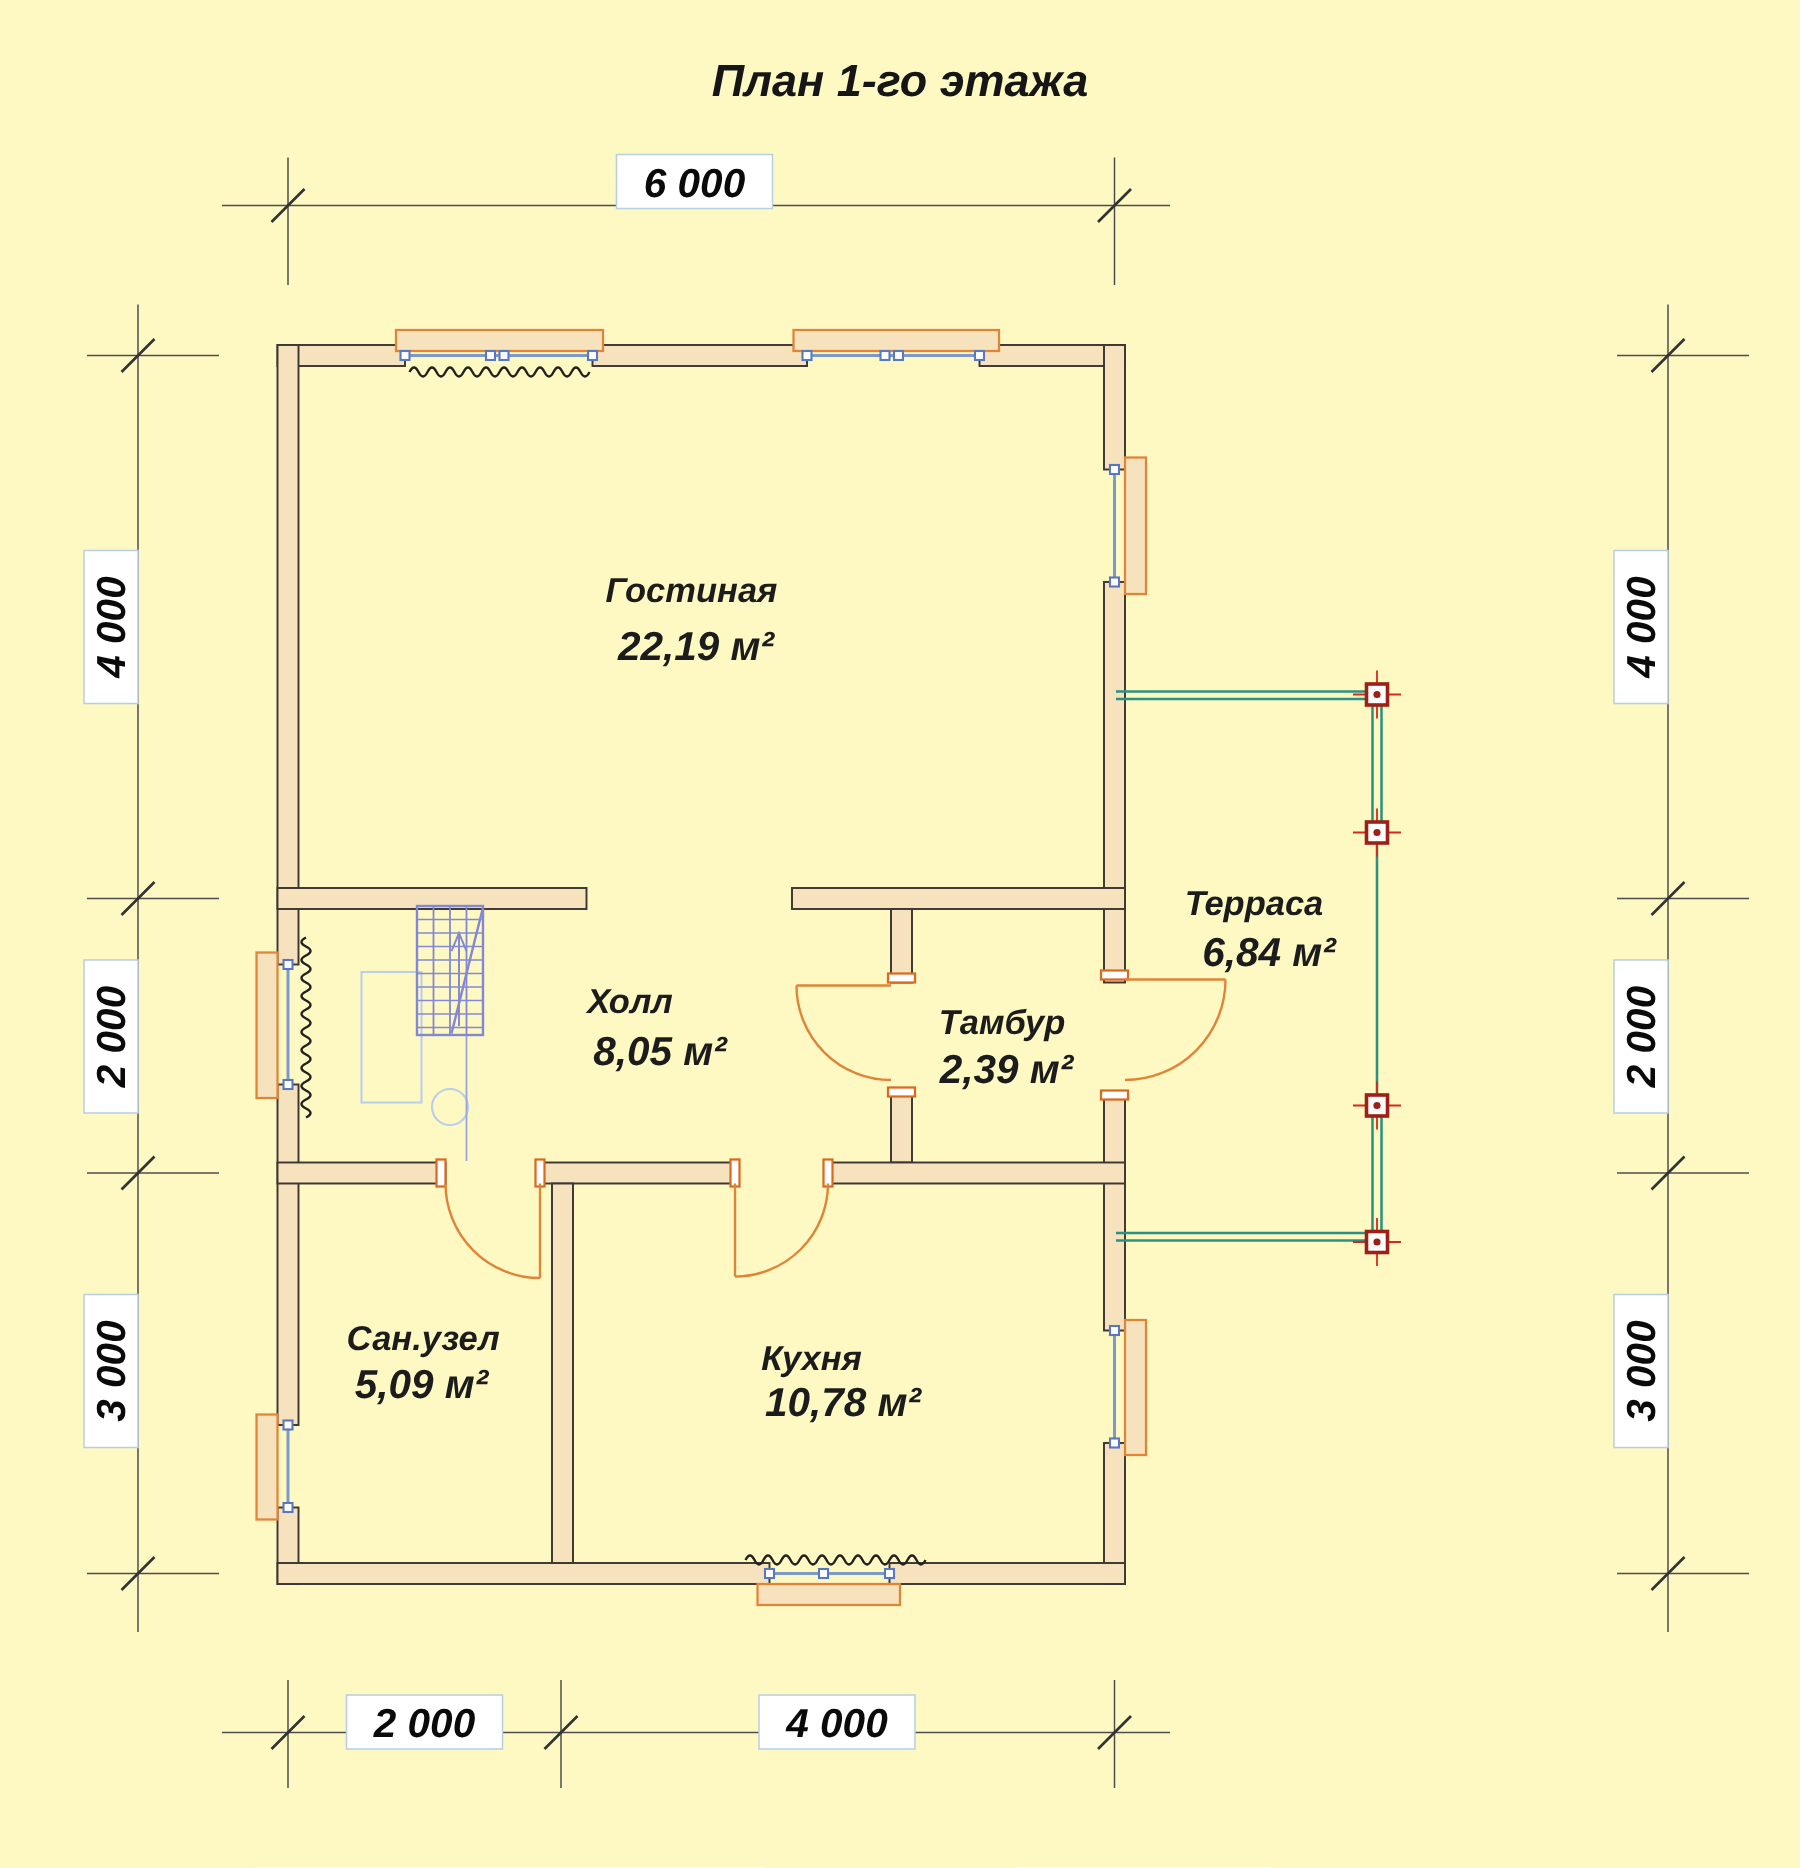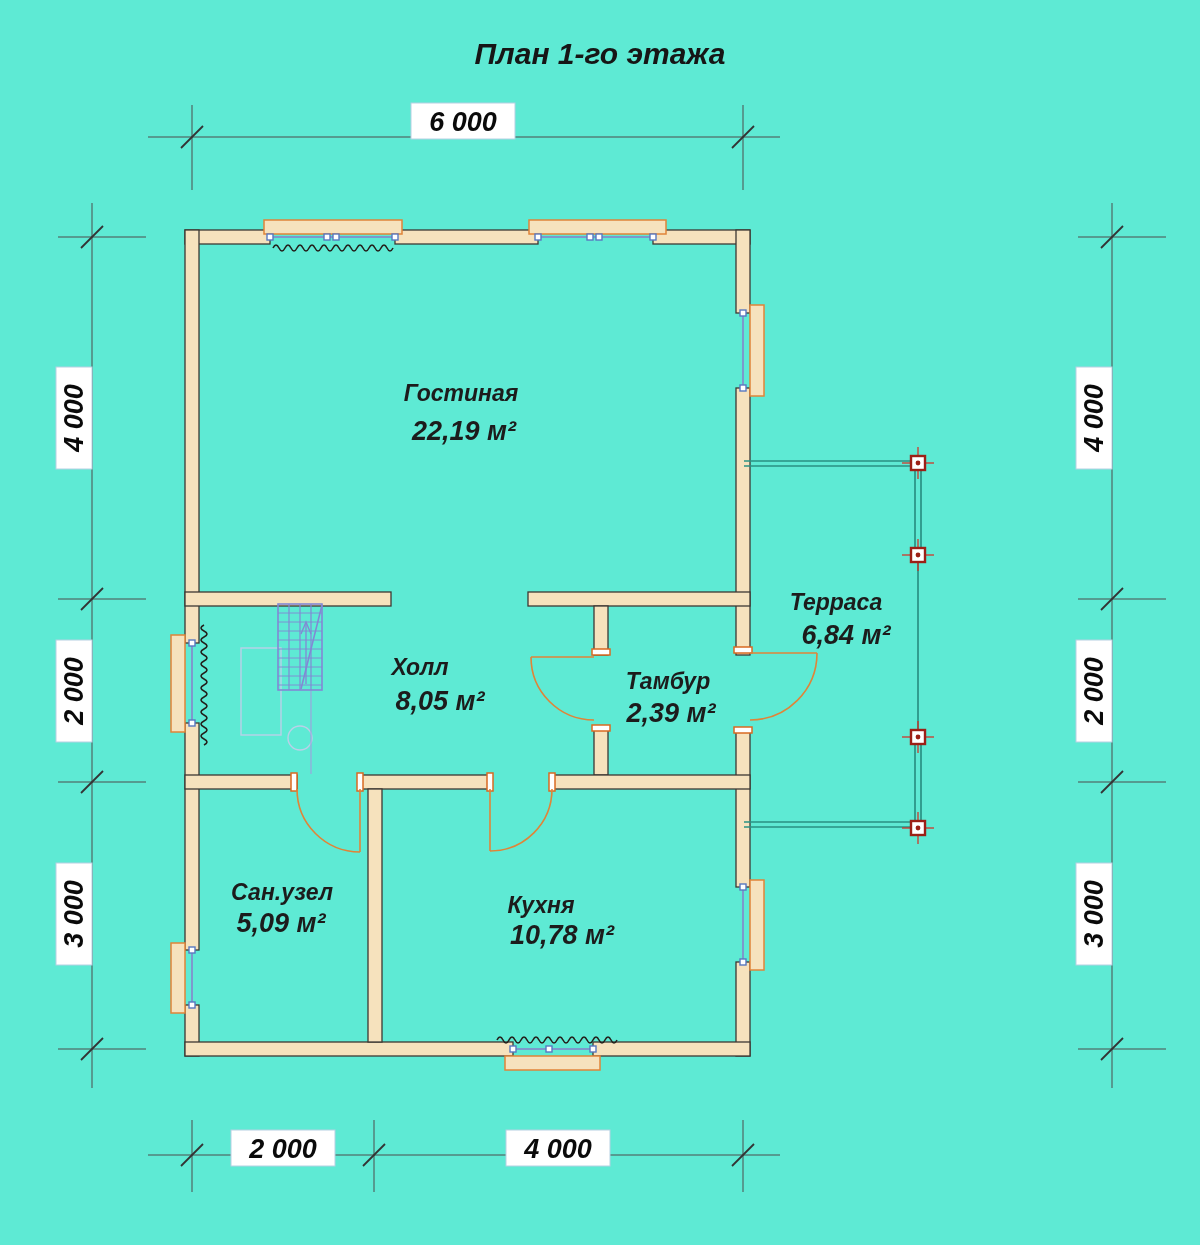--- a/index.html
+++ b/index.html
@@ -1,16 +1,16 @@
 <!DOCTYPE html>
 <html><head>
 <meta charset="utf-8">
 <style>
   html,body{margin:0;padding:0;background:#ffffff;}
-  .page{position:relative;width:1200px;height:1245px;background:#5eead4;overflow:hidden;
+  .page{position:relative;width:1200px;height:1245px;background:#fef9c3;overflow:hidden;
         font-family:"Liberation Sans", sans-serif;}
   svg{display:block}
   .t-title{font:italic bold 30px "Liberation Sans", sans-serif;fill:#161616;}
   .t-room {font:italic bold 23px "Liberation Sans", sans-serif;fill:#1c1c1c;}
   .t-area {font:italic bold 27px "Liberation Sans", sans-serif;fill:#1c1c1c;}
   .t-dim  {font:italic bold 27px "Liberation Sans", sans-serif;fill:#0a0a0a;}
   .wall{fill:#f6e2bd;stroke:#3d3833;stroke-width:1.3;}
   .sill{fill:#f6e2bd;stroke:#e08438;stroke-width:1.5;}
   .glaz{stroke:#7d99cc;stroke-width:2;fill:none;}
   .gsq{fill:#ffffff;stroke:#5878c0;stroke-width:1.4;}

